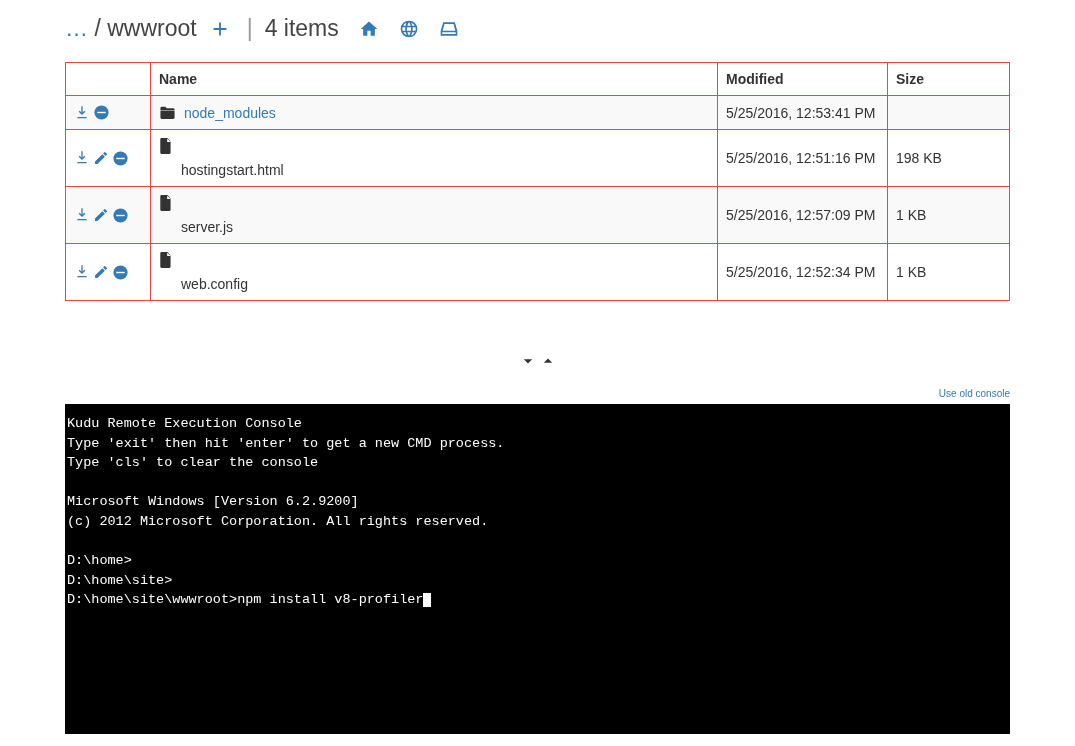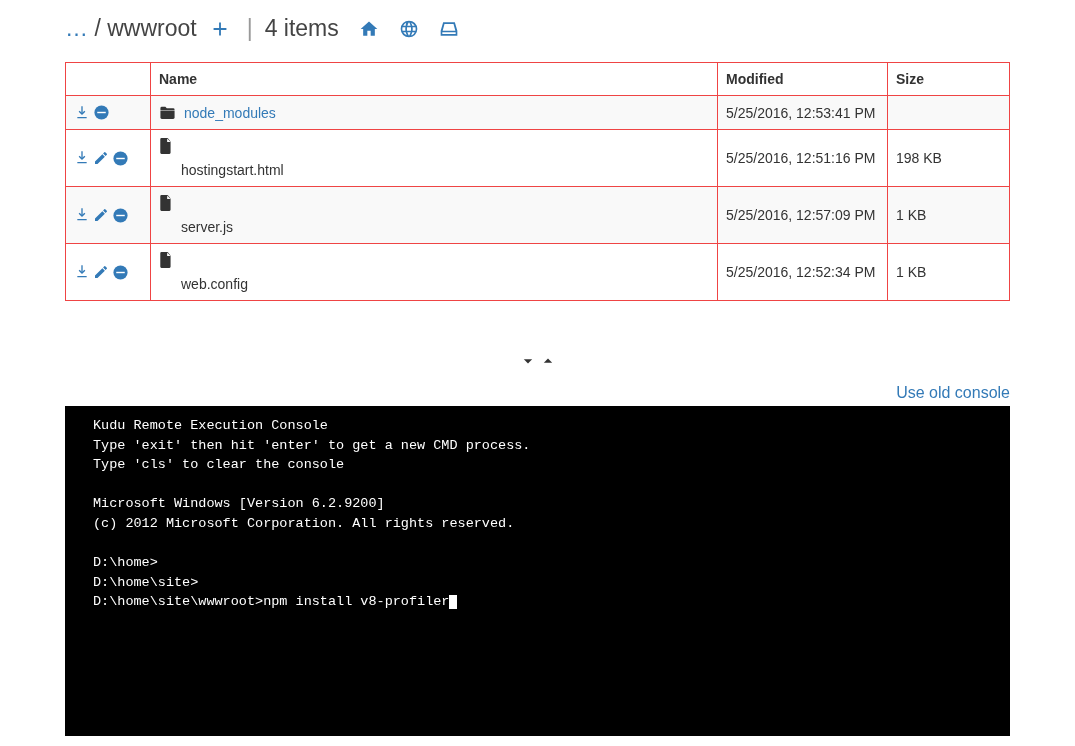--- a/index.html
+++ b/index.html
@@ -101,28 +101,28 @@
       cursor: pointer;
       display: inline-flex;
     }
     .console-link-row {
       text-align: right;
       padding: 4px 0;
     }
     .console-link {
       color: #337ab7;
       cursor: pointer;
-      font-size: 16px;
+      font-size: 10px;
     }
     .console {
       background: #000;
       color: #fff;
       font-family: Consolas, "Courier New", monospace;
       font-size: 13.5px;
-      padding: 10px 28px;
+      padding: 10px 2px;
       min-height: 330px;
       white-space: pre;
       line-height: 1.45;
     }
     .cursor {
       display: inline-block;
       width: 8px;
       height: 14px;
       background: #fff;
       vertical-align: text-bottom;

